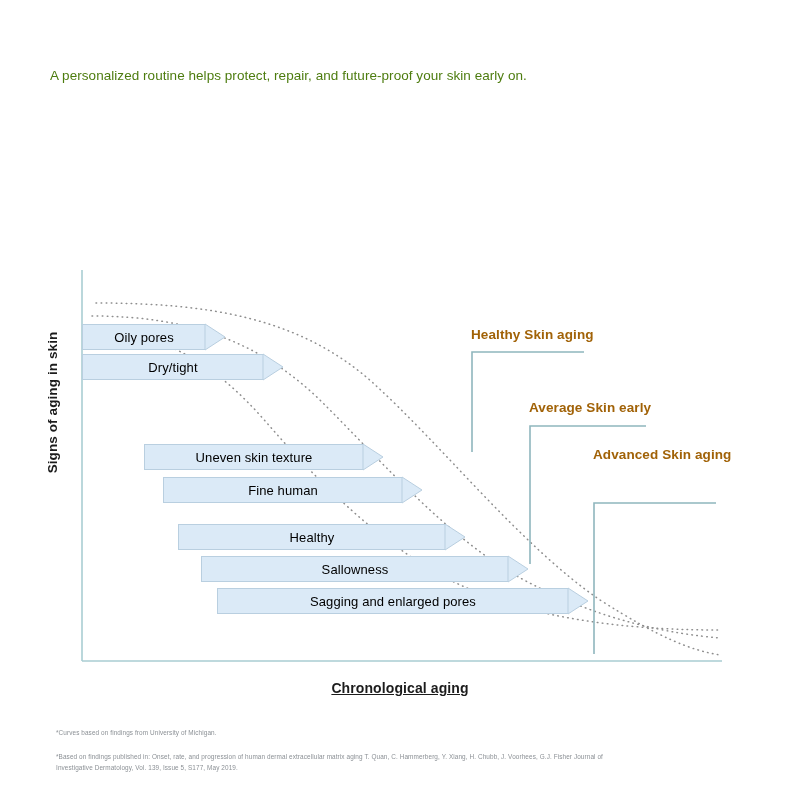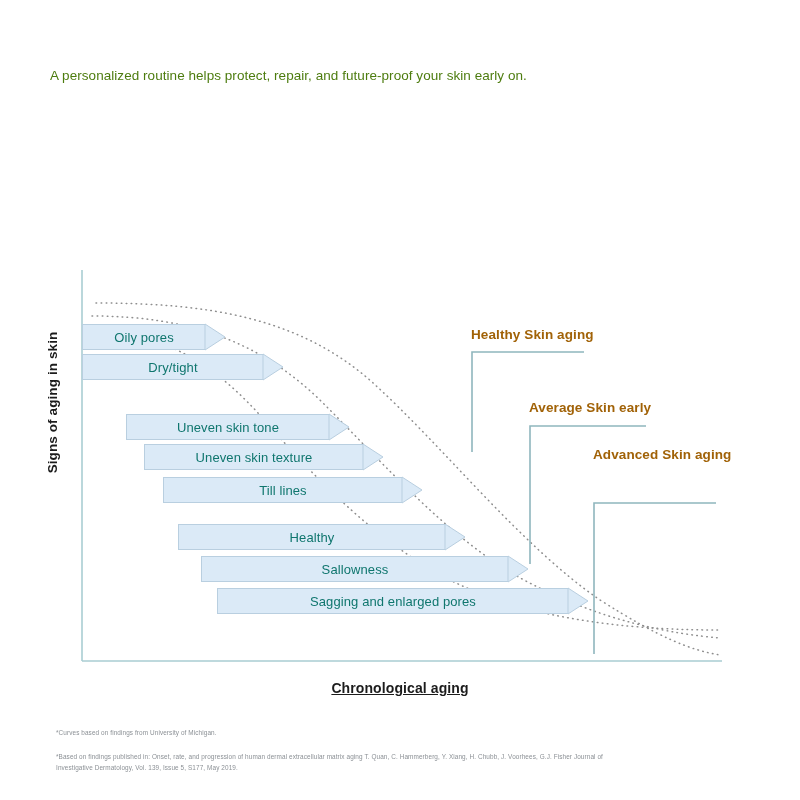--- a/index.html
+++ b/index.html
@@ -110,21 +110,21 @@
     background: #dbeaf7;
     border: 1px solid #b9cfe0;
     box-sizing: border-box;
     display: flex;
     align-items: center;
     justify-content: center;
   }
   .bar-label {
     font-size: 13px;
     font-weight: 400;
-    color: #0f766e;
+    color: #000000;
     white-space: nowrap;
     letter-spacing: 0.1px;
   }
   .bar-tip {
     position: absolute;
     left: 100%;
     top: -1px;
     height: 26px;
     width: 20px;
     overflow: visible;
@@ -196,36 +196,30 @@
         </svg>
       </div>
 
       <div class="bar" style="left:82px; top:354px; width:182px;">
         <span class="bar-label">Dry/tight</span>
         <svg class="bar-tip" viewBox="0 0 20 26">
           <path d="M 0,0 L 20,13 L 0,26 Z" fill="#dbeaf7" stroke="#b9cfe0" stroke-width="1"></path>
         </svg>
       </div>
 
-      <div class="bar" style="left:126px; top:414px; width:204px;">
-        <span class="bar-label">Uneven skin tone</span>
-        <svg class="bar-tip" viewBox="0 0 20 26">
-          <path d="M 0,0 L 20,13 L 0,26 Z" fill="#dbeaf7" stroke="#b9cfe0" stroke-width="1"></path>
-        </svg>
-      </div>
 
       <div class="bar" style="left:144px; top:444px; width:220px;">
         <span class="bar-label">Uneven skin texture</span>
         <svg class="bar-tip" viewBox="0 0 20 26">
           <path d="M 0,0 L 20,13 L 0,26 Z" fill="#dbeaf7" stroke="#b9cfe0" stroke-width="1"></path>
         </svg>
       </div>
 
       <div class="bar" style="left:163px; top:477px; width:240px;">
-        <span class="bar-label">Till lines</span>
+        <span class="bar-label">Fine human</span>
         <svg class="bar-tip" viewBox="0 0 20 26">
           <path d="M 0,0 L 20,13 L 0,26 Z" fill="#dbeaf7" stroke="#b9cfe0" stroke-width="1"></path>
         </svg>
       </div>
 
       <div class="bar" style="left:178px; top:524px; width:268px;">
         <span class="bar-label">Healthy</span>
         <svg class="bar-tip" viewBox="0 0 20 26">
           <path d="M 0,0 L 20,13 L 0,26 Z" fill="#dbeaf7" stroke="#b9cfe0" stroke-width="1"></path>
         </svg>

